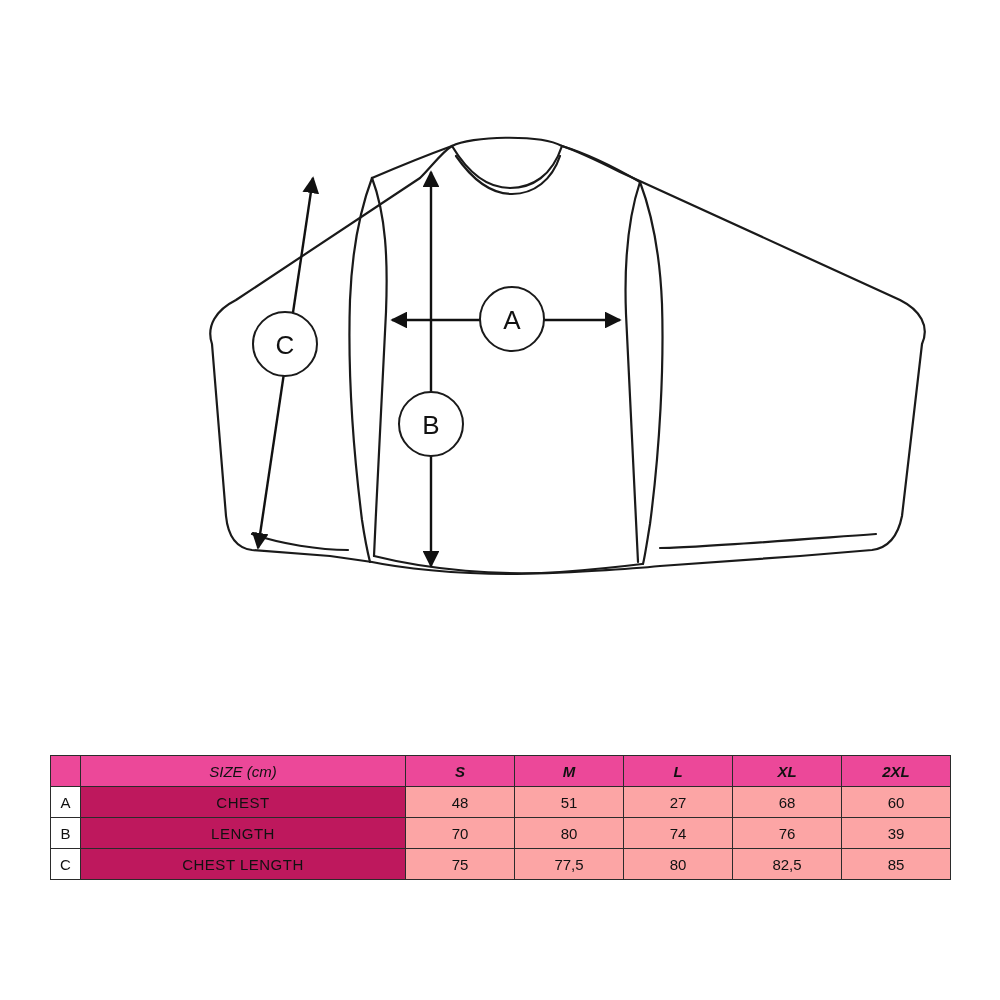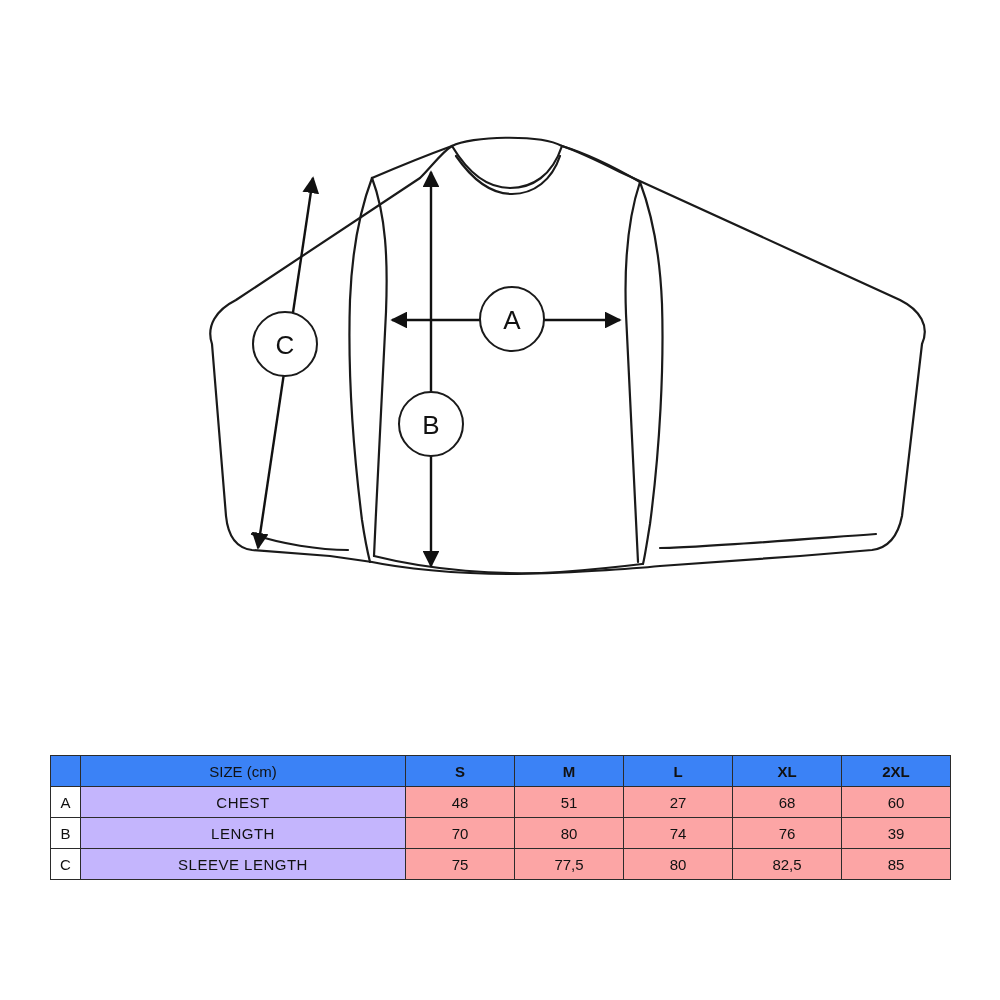--- a/index.html
+++ b/index.html
@@ -54,31 +54,32 @@
     font-size: 15px;
     text-align: center;
     font-weight: normal;
     padding: 0;
     color: #111111;
   }
   col.key-col { width: 30px; }
   col.name-col { width: 325px; }
   col.size-col { width: 109px; }
   tr.header-row td {
-    background: #3b82f6;
+    background: #ec4899;
+    font-style: italic;
   }
   tr.header-row td.size-head {
     font-weight: bold;
   }
   td.key-cell {
     background: #ffffff;
     font-size: 14px;
   }
   td.name-cell {
-    background: #c4b5fd;
+    background: #be185d;
     font-weight: bold;
     letter-spacing: 0.5px;
     font-size: 15px;
   }
   td.value-cell {
     background: #fca5a5;
     font-size: 15px;
   }
   td.blank-corner {
     border: none;
@@ -222,21 +223,21 @@
           <td class="name-cell">LENGTH</td>
           <td class="value-cell">70</td>
           <td class="value-cell">80</td>
           <td class="value-cell">74</td>
           <td class="value-cell">76</td>
           <td class="value-cell">39</td>
         </tr>
 
         <tr>
           <td class="key-cell">C</td>
-          <td class="name-cell">SLEEVE LENGTH</td>
+          <td class="name-cell">CHEST LENGTH</td>
           <td class="value-cell">75</td>
           <td class="value-cell">77,5</td>
           <td class="value-cell">80</td>
           <td class="value-cell">82,5</td>
           <td class="value-cell">85</td>
         </tr>
       </tbody>
     </table>
   </div>
 

